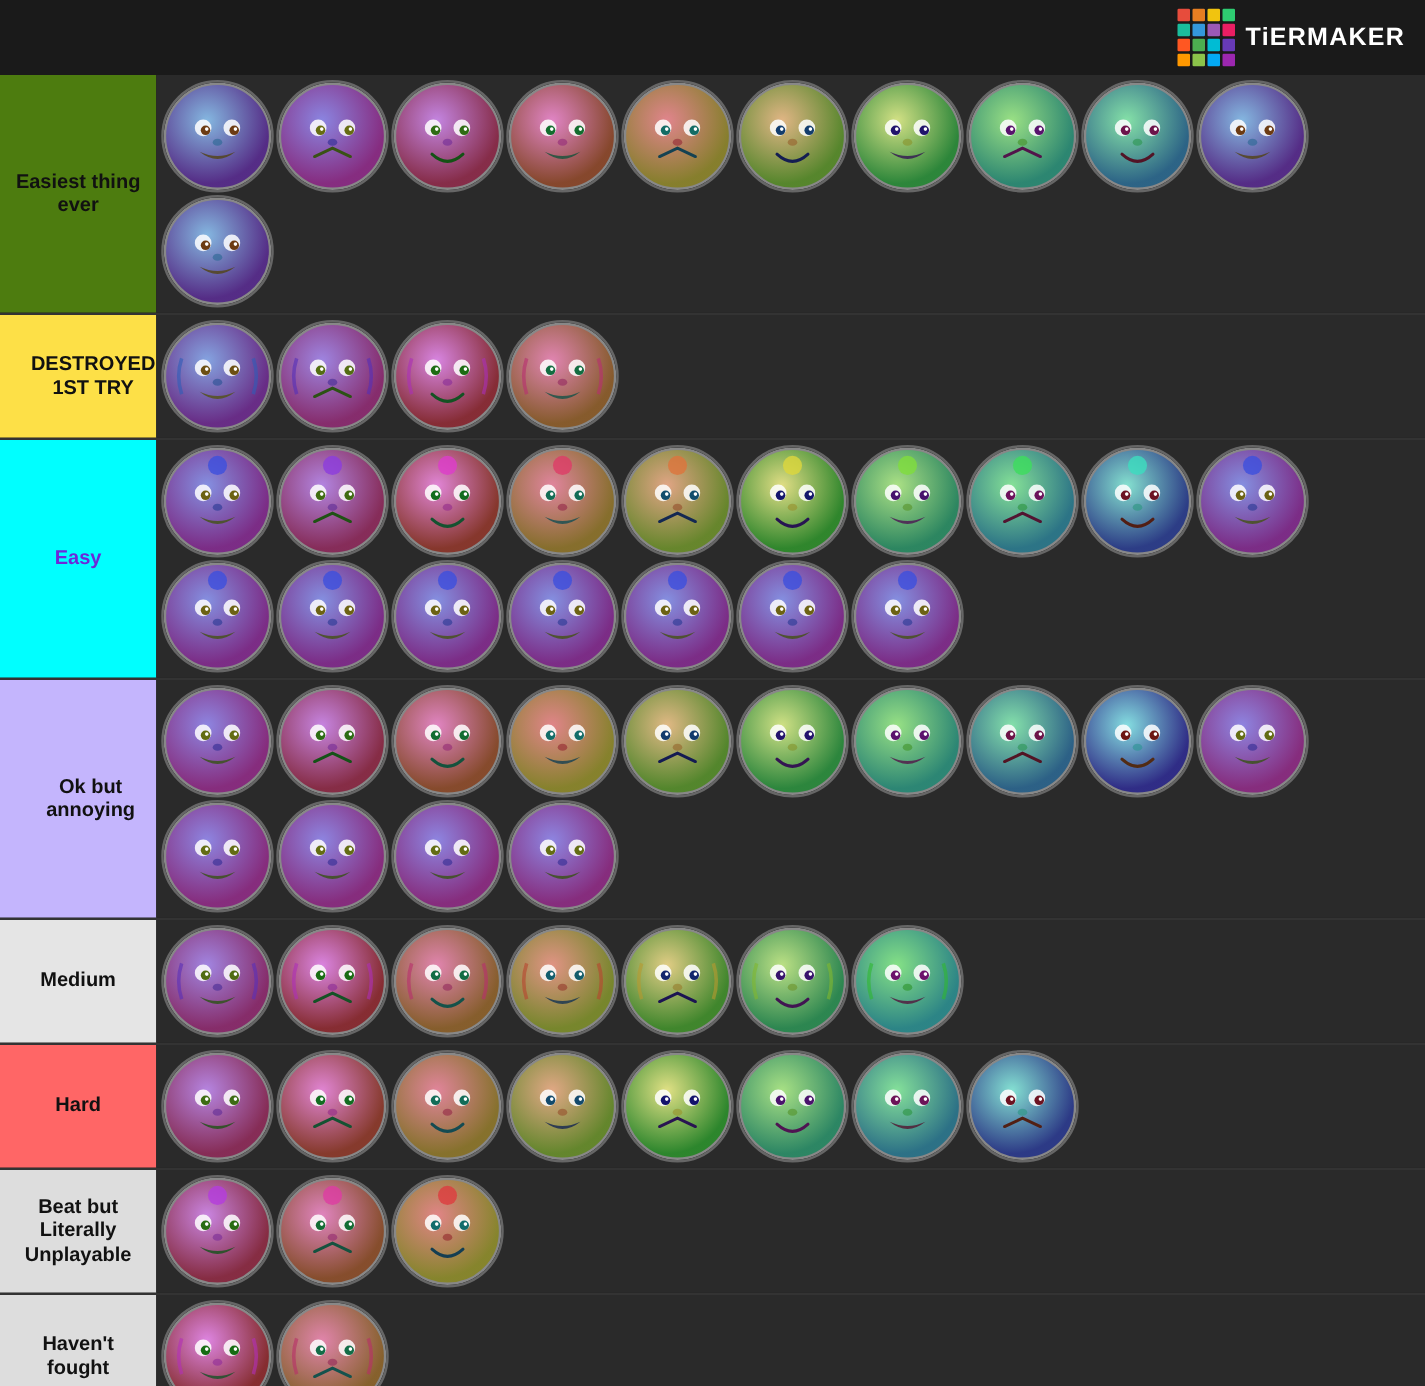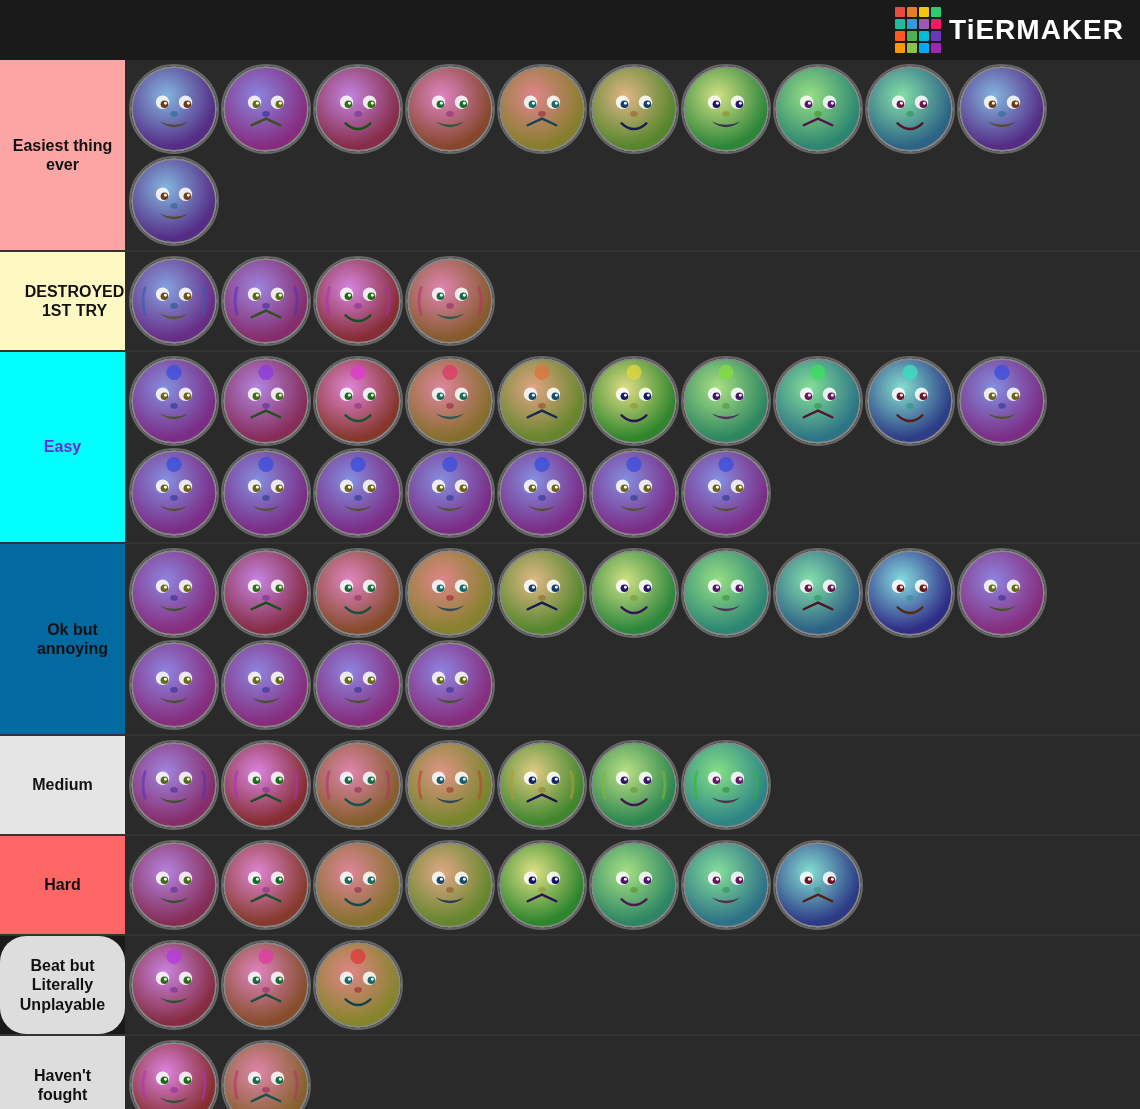--- a/index.html
+++ b/index.html
@@ -63,21 +63,21 @@
       gap: 2px;
     }
 
     .logo-cell {
       width: 10px;
       height: 10px;
       border-radius: 1px;
     }
 
     .logo-text {
-      font-size: 28px;
+      font-size: 20px;
       font-weight: bold;
       color: white;
       letter-spacing: 1px;
     }
 
     
     .color-easiest { background: #80ff00; }
     .color-destroyed { background: #80ff00; }
     .color-easy { background: #00ffff; }
     .color-ok { background: #ffff00; }
@@ -126,21 +126,21 @@
         <div class="logo-cell" style="background: rgb(139, 195, 74);"></div>
         <div class="logo-cell" style="background: rgb(3, 169, 244);"></div>
         <div class="logo-cell" style="background: rgb(156, 39, 176);"></div>
       </div>
     <span class="logo-text">TiERMAKER</span>
   </div>
 </div>
 
 <div id="tier-container">
     <div class="tier-row">
-      <div class="tier-label color-easiest" style="background: #fca5a5; color: rgb(17, 17, 17);">Easiest thing ever</div>
+      <div class="tier-label color-easiest" style="background: #4d7c0f; color: rgb(17, 17, 17);">Easiest thing ever</div>
       <div class="tier-items">
         <div class="circle">
           <svg viewBox="0 0 90 90" xmlns="http://www.w3.org/2000/svg">
     <defs>
       <radialGradient id="grad-b1" cx="40%" cy="35%" r="60%">
         <stop offset="0%" stop-color="hsl(207,60%,70%)"></stop>
         <stop offset="100%" stop-color="hsl(267,50%,35%)"></stop>
       </radialGradient>
     </defs>
     <circle cx="45" cy="45" r="44" fill="url(#grad-b1)" stroke="#888" stroke-width="2"></circle>
@@ -384,21 +384,21 @@
 
     <ellipse cx="45" cy="50" rx="4" ry="3" fill="hsl(207,50%,40%)" opacity="0.7"></ellipse>
 
     <path d="M30 58 Q45 70 60 58 Q45 65 30 58Z" fill="hsl(47,60%,20%)" opacity="0.8"></path>
 
   </svg>
         </div>
       </div>
     </div>
     <div class="tier-row">
-      <div class="tier-label color-destroyed" style="background: #fef9c3; color: rgb(17, 17, 17); padding-left: 32px;">DESTROYED 1ST TRY</div>
+      <div class="tier-label color-destroyed" style="background: #fde047; color: rgb(17, 17, 17); padding-left: 32px;">DESTROYED 1ST TRY</div>
       <div class="tier-items">
         <div class="circle">
           <svg viewBox="0 0 90 90" xmlns="http://www.w3.org/2000/svg">
     <defs>
       <radialGradient id="grad-c1" cx="40%" cy="35%" r="60%">
         <stop offset="0%" stop-color="hsl(220,60%,70%)"></stop>
         <stop offset="100%" stop-color="hsl(280,50%,35%)"></stop>
       </radialGradient>
     </defs>
     <circle cx="45" cy="45" r="44" fill="url(#grad-c1)" stroke="#888" stroke-width="2"></circle>
@@ -919,21 +919,21 @@
 
     <path d="M30 58 Q45 70 60 58 Q45 65 30 58Z" fill="hsl(73,60%,20%)" opacity="0.8"></path>
 
     <circle cx="45" cy="15" r="8" fill="hsl(233,70%,55%)" opacity="0.8"></circle>
 
   </svg>
         </div>
       </div>
     </div>
     <div class="tier-row">
-      <div class="tier-label color-ok" style="background: #0369a1; color: rgb(17, 17, 17); padding-left: 28px;">Ok but annoying</div>
+      <div class="tier-label color-ok" style="background: #c4b5fd; color: rgb(17, 17, 17); padding-left: 28px;">Ok but annoying</div>
       <div class="tier-items">
         <div class="circle">
           <svg viewBox="0 0 90 90" xmlns="http://www.w3.org/2000/svg">
     <defs>
       <radialGradient id="grad-e1" cx="40%" cy="35%" r="60%">
         <stop offset="0%" stop-color="hsl(246,60%,70%)"></stop>
         <stop offset="100%" stop-color="hsl(306,50%,35%)"></stop>
       </radialGradient>
     </defs>
     <circle cx="45" cy="45" r="44" fill="url(#grad-e1)" stroke="#888" stroke-width="2"></circle>
@@ -1615,21 +1615,21 @@
 
     <ellipse cx="45" cy="50" rx="4" ry="3" fill="hsl(171,50%,40%)" opacity="0.7"></ellipse>
 
     <path d="M30 62 L45 55 L60 62" fill="none" stroke="hsl(11,60%,20%)" stroke-width="2.5" stroke-linecap="round"></path>
 
   </svg>
         </div>
       </div>
     </div>
     <div class="tier-row">
-      <div class="tier-label color-beat" style="background: rgb(221, 221, 221); color: rgb(17, 17, 17); border-radius: 26px;">Beat but Literally Unplayable</div>
+      <div class="tier-label color-beat" style="background: rgb(221, 221, 221); color: rgb(17, 17, 17);">Beat but Literally Unplayable</div>
       <div class="tier-items">
         <div class="circle">
           <svg viewBox="0 0 90 90" xmlns="http://www.w3.org/2000/svg">
     <defs>
       <radialGradient id="grad-h1" cx="40%" cy="35%" r="60%">
         <stop offset="0%" stop-color="hsl(285,60%,70%)"></stop>
         <stop offset="100%" stop-color="hsl(345,50%,35%)"></stop>
       </radialGradient>
     </defs>
     <circle cx="45" cy="45" r="44" fill="url(#grad-h1)" stroke="#888" stroke-width="2"></circle>

